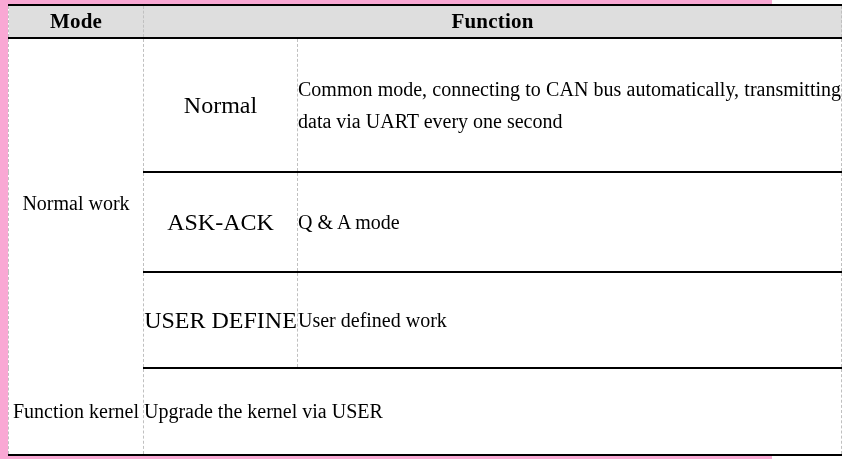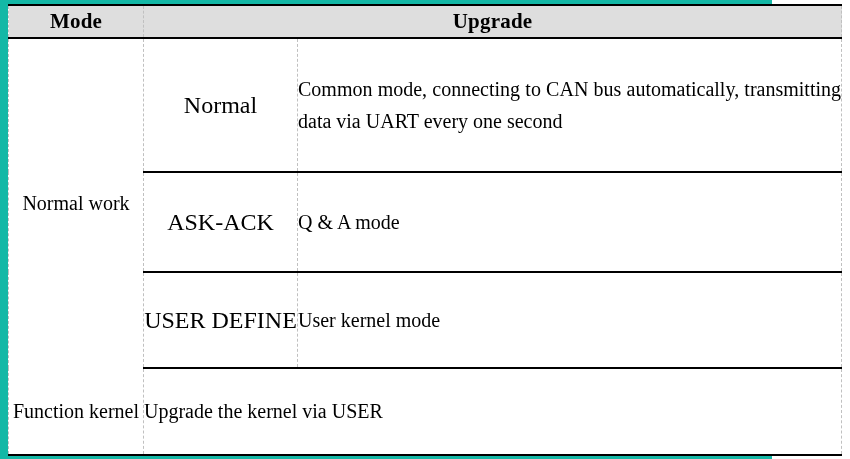--- a/index.html
+++ b/index.html
@@ -13,21 +13,21 @@
     height: 459px;
     font-family: "Liberation Serif", "DejaVu Serif", serif;
     color: #000000;
     overflow: hidden;
   }
 
   .page {
     position: relative;
     width: 772px;
     height: 459px;
-    background: #14b8a6;
+    background: #f9a8d4;
     box-sizing: border-box;
   }
 
   table.mode-table {
     position: absolute;
     left: 8px;
     top: 4px;
     width: 833px;
     border-collapse: collapse;
     table-layout: fixed;
@@ -108,39 +108,39 @@
 
   <table class="mode-table">
     <colgroup>
       <col class="c1">
       <col class="c2">
       <col class="c3">
     </colgroup>
     <thead>
       <tr class="header-row">
         <th>Mode</th>
-        <th colspan="2">Upgrade</th>
+        <th colspan="2">Function</th>
       </tr>
     </thead>
     <tbody>
 
       <tr class="body-row no-rule">
         <td class="mode-span rule-none" rowspan="3">Normal work</td>
         <td class="sub-mode r1">Normal</td>
         <td class="func r1">Common mode, connecting to CAN bus automatically, transmitting data via UART every one second</td>
       </tr>
 
       <tr class="body-row no-rule">
         <td class="sub-mode r2">ASK-ACK</td>
         <td class="func single r2">Q &amp; A mode</td>
       </tr>
 
       <tr class="body-row">
         <td class="sub-mode r3">USER DEFINE</td>
-        <td class="func single r3">User kernel mode</td>
+        <td class="func single r3">User defined work</td>
       </tr>
 
       <tr class="body-row">
         <td class="mode-span r4">Function kernel</td>
         <td class="func single r4" colspan="2">Upgrade the kernel via USER</td>
       </tr>
 
     </tbody>
   </table>
 

